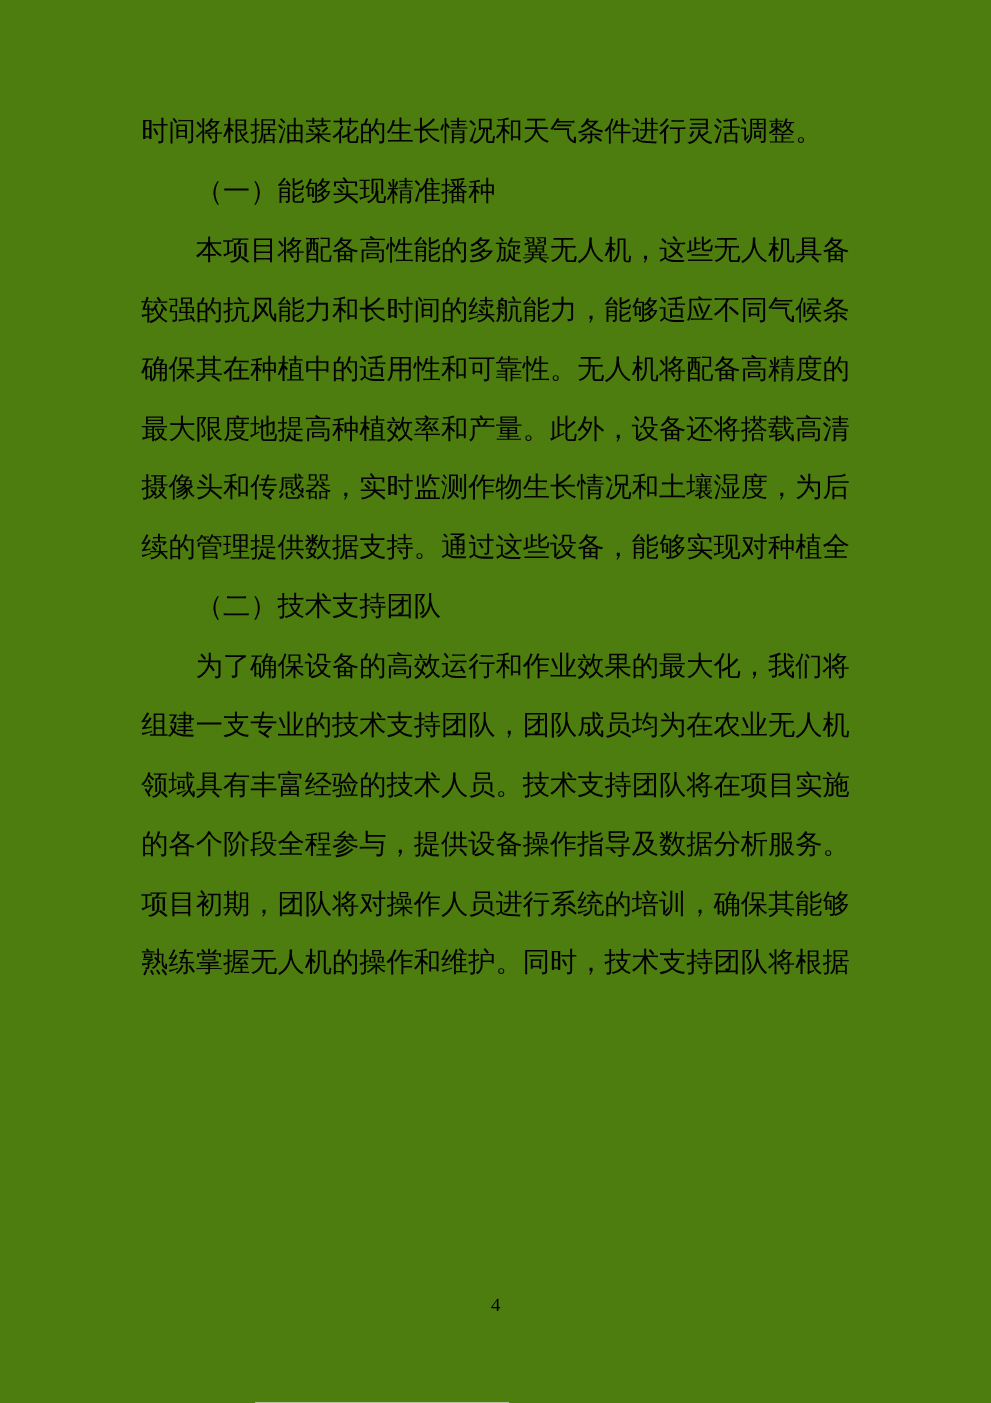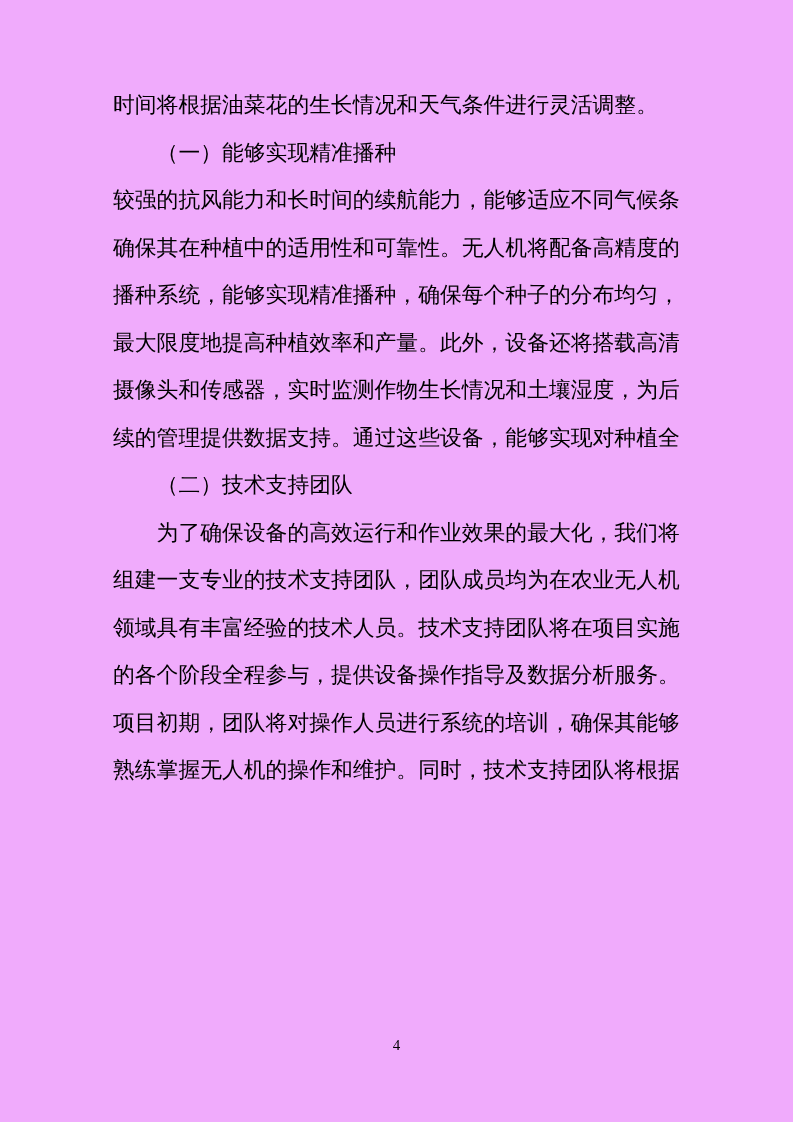--- a/index.html
+++ b/index.html
@@ -4,21 +4,21 @@
 <style>
   html, body {
     margin: 0;
     padding: 0;
     background: #ffffff;
   }
   .page {
     position: relative;
     width: 793px;
     height: 1122px;
-    background: #f0abfc;
+    background: #4d7c0f;
     overflow: hidden;
     font-family: "Liberation Serif", "DejaVu Serif", serif;
     color: #000000;
   }
   .doc-body {
     position: absolute;
     left: 113px;
     top: 82px;
     width: 567px;
   }
@@ -53,23 +53,23 @@
 
 <div class="page">
   <div class="doc-body" id="doc-body">
       <div class="paragraph">
         <div class="line">时间将根据油菜花的生长情况和天气条件进行灵活调整。</div>
       </div>
       <div class="paragraph">
         <div class="line indent">（一）能够实现精准播种</div>
       </div>
       <div class="paragraph">
+        <div class="line indent">本项目将配备高性能的多旋翼无人机，这些无人机具备</div>
         <div class="line">较强的抗风能力和长时间的续航能力，能够适应不同气候条</div>
         <div class="line">确保其在种植中的适用性和可靠性。无人机将配备高精度的</div>
-        <div class="line">播种系统，能够实现精准播种，确保每个种子的分布均匀，</div>
         <div class="line">最大限度地提高种植效率和产量。此外，设备还将搭载高清</div>
         <div class="line">摄像头和传感器，实时监测作物生长情况和土壤湿度，为后</div>
         <div class="line">续的管理提供数据支持。通过这些设备，能够实现对种植全</div>
       </div>
       <div class="paragraph">
         <div class="line indent">（二）技术支持团队</div>
       </div>
       <div class="paragraph">
         <div class="line indent">为了确保设备的高效运行和作业效果的最大化，我们将</div>
         <div class="line">组建一支专业的技术支持团队，团队成员均为在农业无人机</div>

